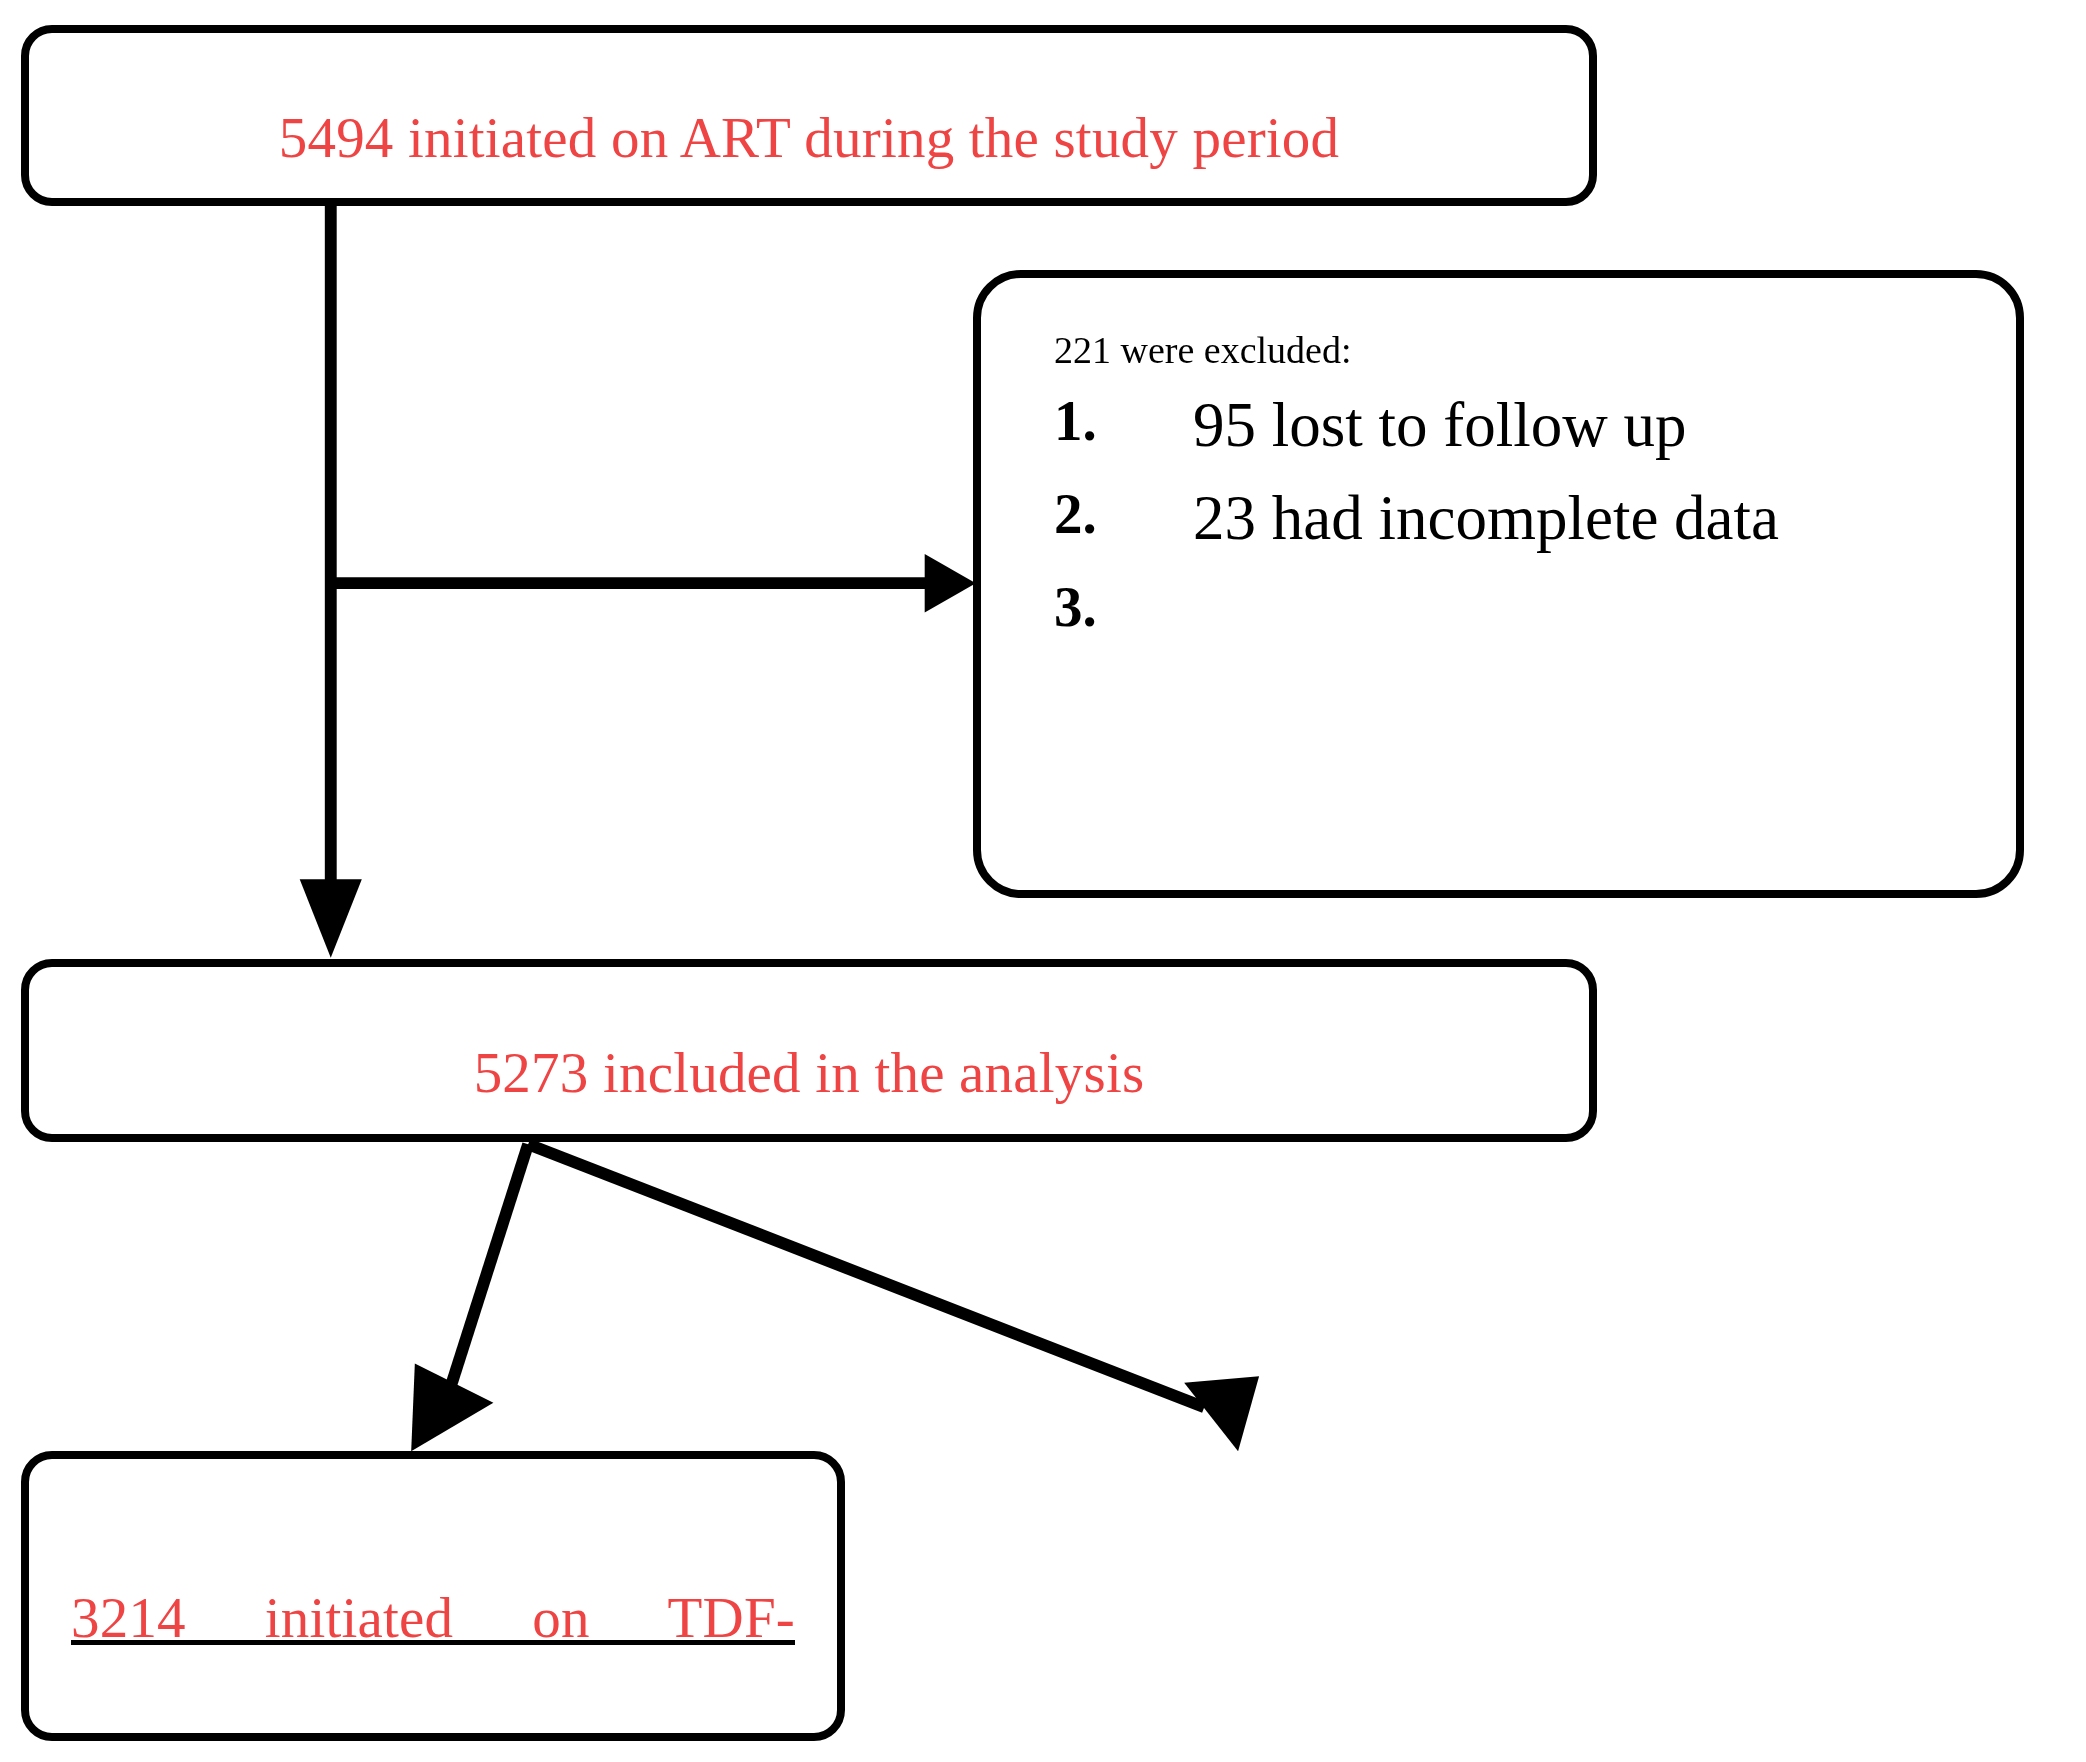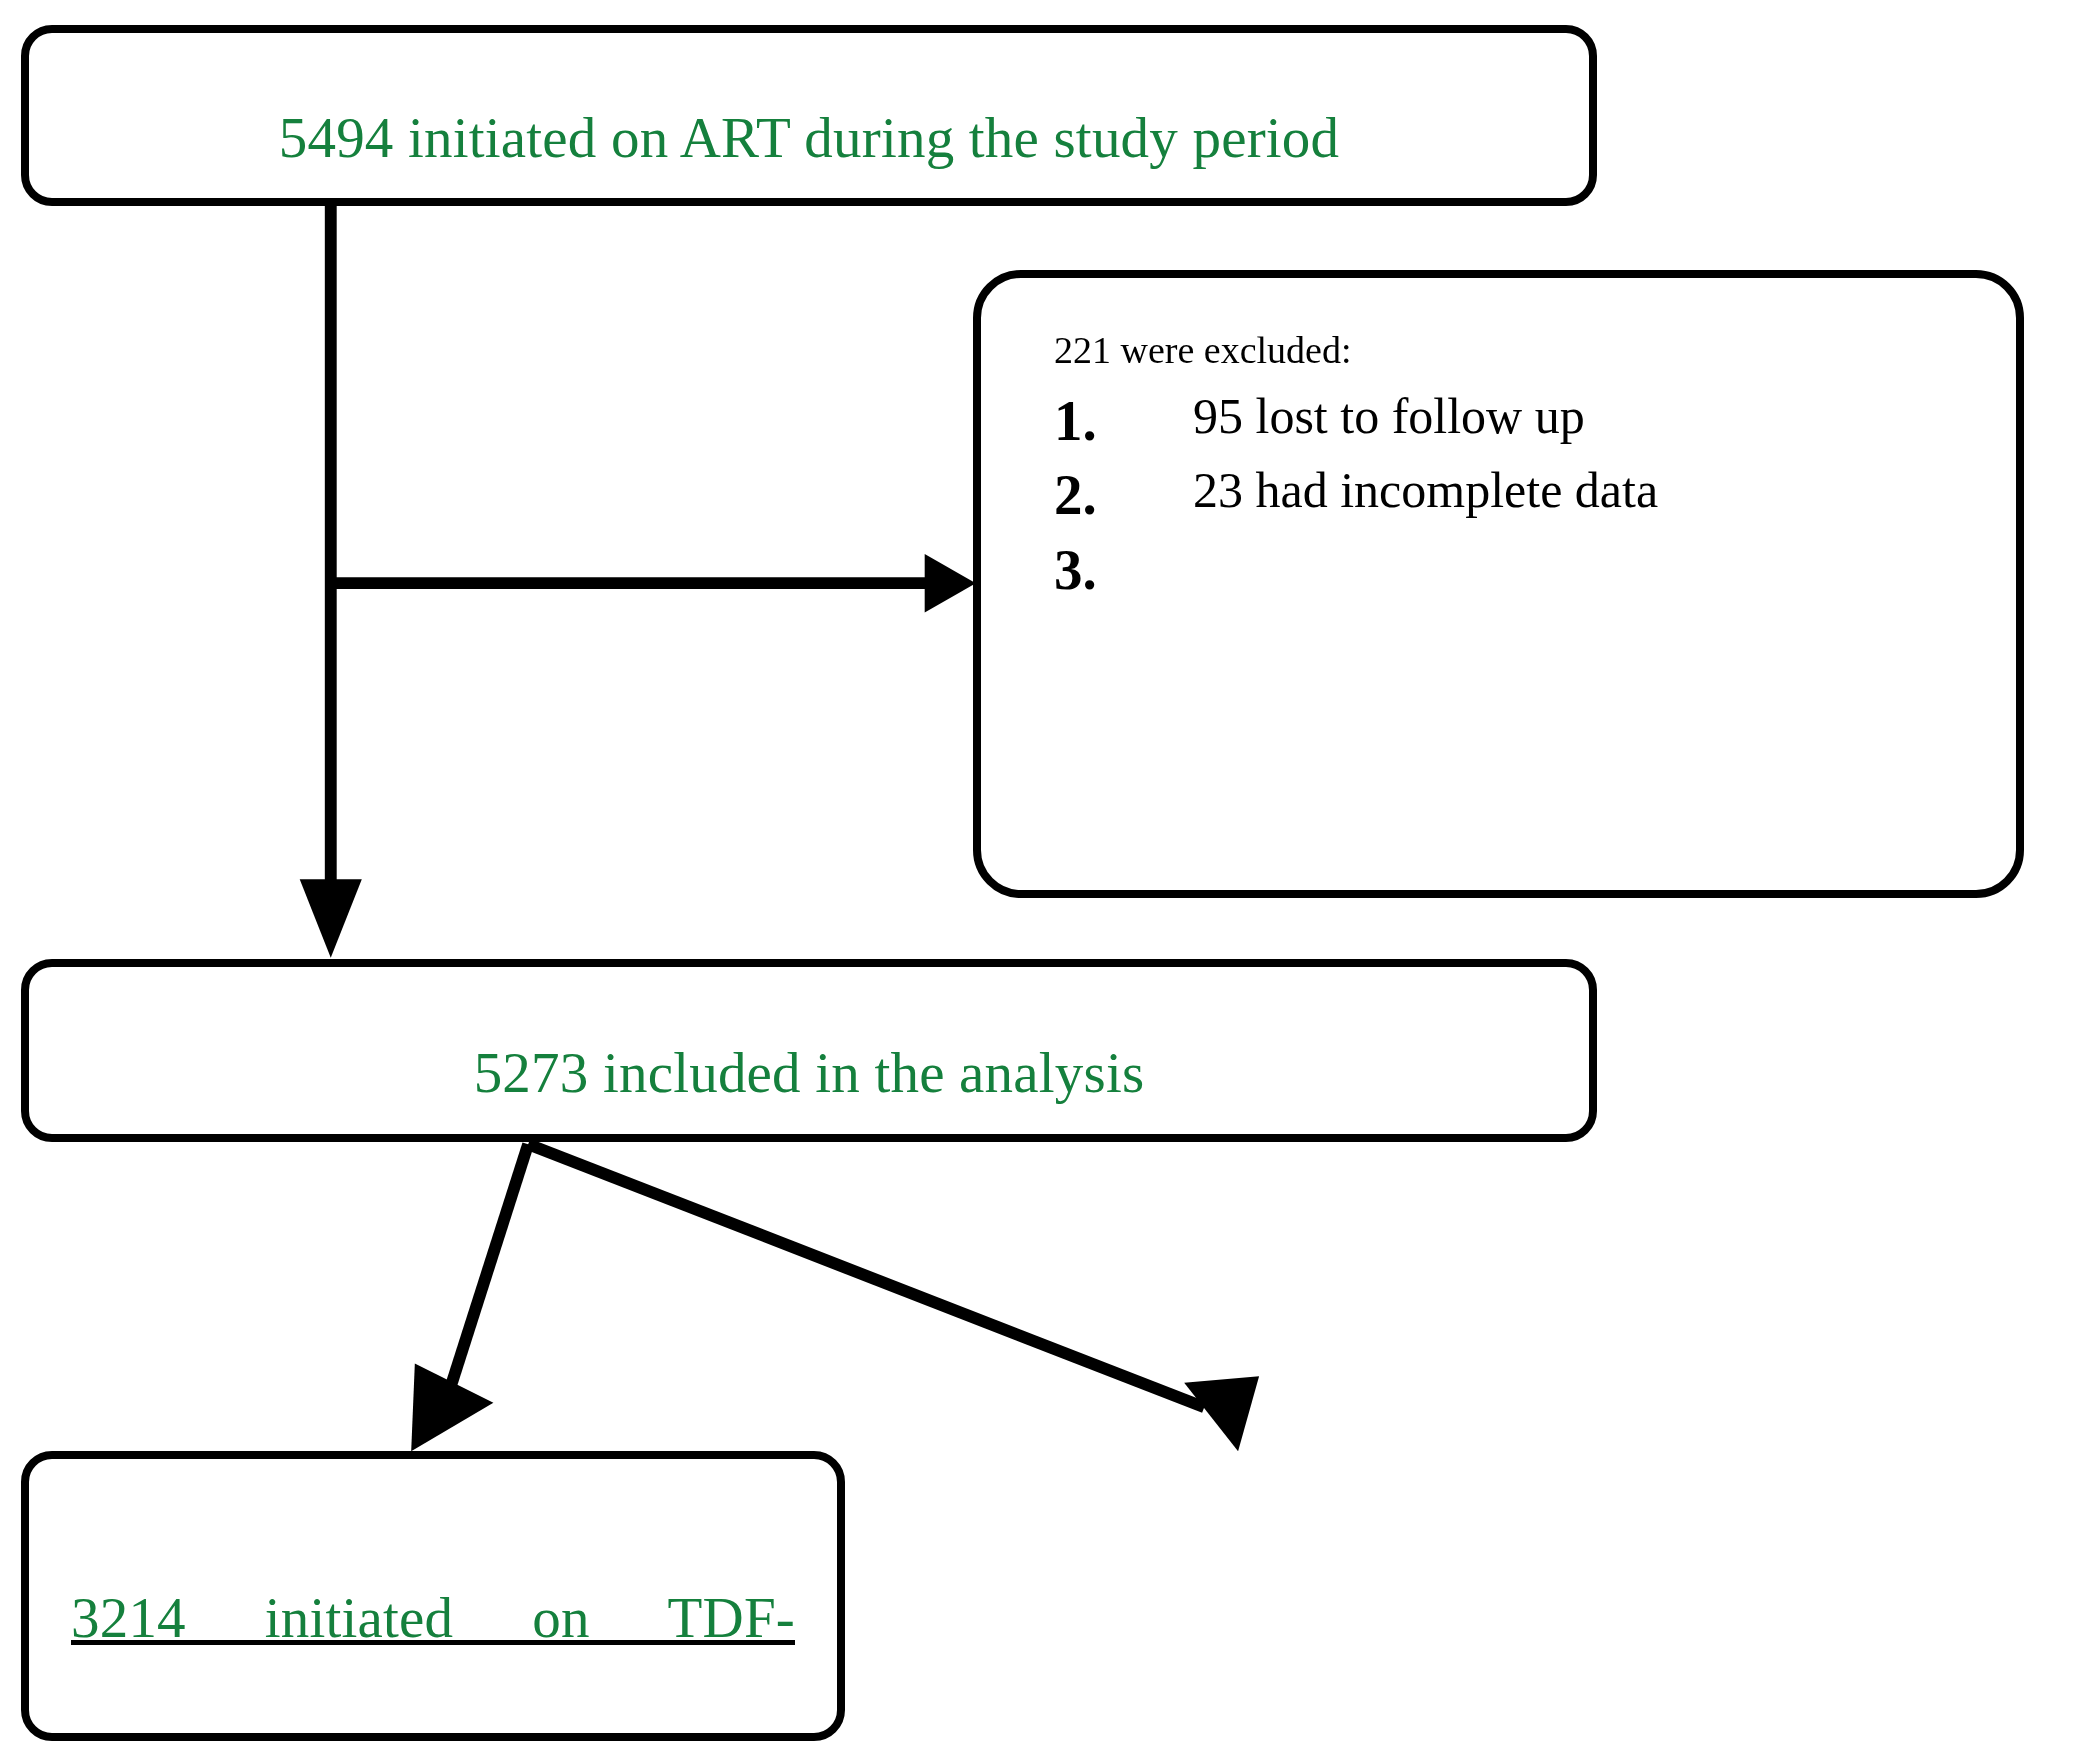--- a/index.html
+++ b/index.html
@@ -36,21 +36,21 @@
     border: 8.2px solid #000000;
     border-radius: 31px;
     z-index: 2;
     display: flex;
     flex-direction: column;
     justify-content: center;
   }
   .box-text {
     font-size: 57px;
     line-height: 1.12;
-    color: #15803d;
+    color: #ef4444;
     letter-spacing: 0.2px;
     margin-top: 44px;
   }
   .center-text { text-align: center; }
   .left-text   { text-align: left; }
 
   
   #box-enrolled {
     left: 21px;  top: 25px;
     width: 1576px; height: 181px;
@@ -74,21 +74,21 @@
   }
   ol.excl-list {
     margin: 0;
     padding: 0;
     list-style: none;
     counter-reset: excl;
   }
   ol.excl-list > li {
     counter-increment: excl;
     position: relative;
-    font-size: 50px;
+    font-size: 63px;
     line-height: 1.45;
     padding-left: 139px;
     margin-bottom: 1.8px;
     text-align: justify;
     text-justify: inter-word;
   }
   ol.excl-list > li::before {
     content: counter(excl) ".";
     position: absolute;
     left: 0;

